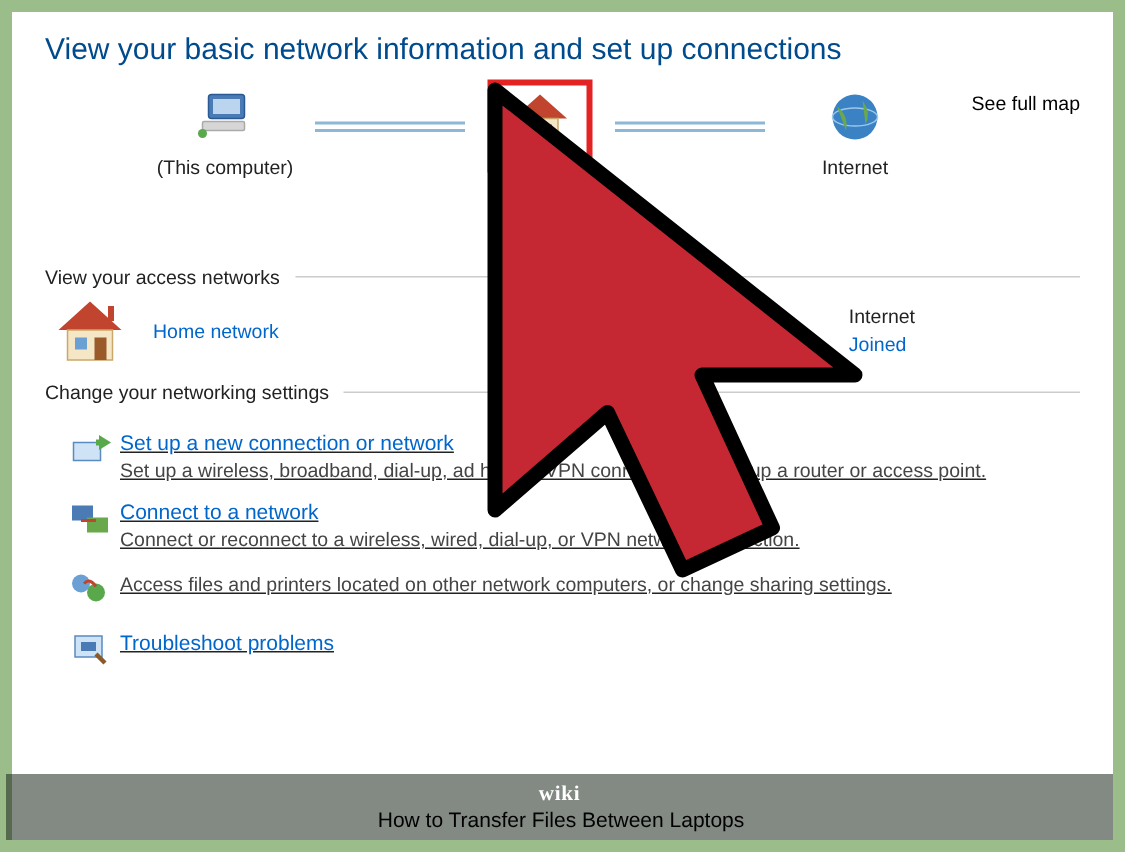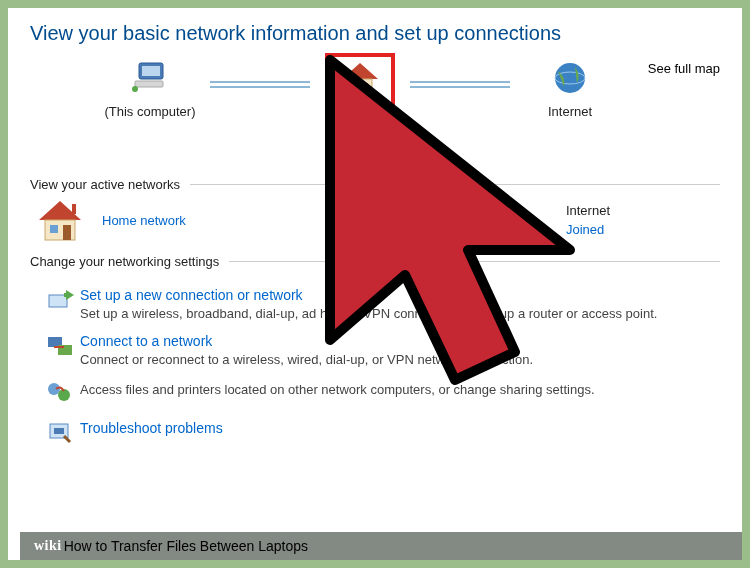--- a/index.html
+++ b/index.html
@@ -48,30 +48,30 @@
   .sectionrow .label { color:#222; font-size:13px; white-space:nowrap; }
   .sectionrow .rule { flex:1; border-top:1px solid #ccc; margin-left:10px; }
   .sectionrow .tail { color:#0066cc; margin-left:12px; cursor:pointer; white-space:nowrap; }
   .netrow { display:flex; align-items:center; margin: 2px 0 12px 6px; }
   .house-lg { width:48px; height:44px; margin-right:18px; }
   .homelink { color:#0066cc; cursor:pointer; }
   .netinfo { margin-left:auto; margin-right:110px; font-size:13px; line-height:1.5; }
   .netinfo .v { color:#222; }
   .netinfo .j { color:#0066cc; }
   .settings { margin-top:18px; }
-  .opt { display:flex; align-items:flex-start; margin: 10px 0 12px 16px; }
+  .opt { display:flex; align-items:flex-start; margin: 10px 0 12px 16px; text-decoration: underline; }
   .opt .ic { width:34px; flex-shrink:0; }
   .opt .txt .lnk { color:#0066cc; cursor:pointer; font-size:14px; }
   .opt .txt .desc { color:#444; font-size:13px; margin-top:3px; }
   .footer {
-    position:absolute; left:20px; right:8px; bottom:8px;
+    position:absolute; left:4px; right:8px; bottom:8px;
     background: rgba(30,40,30,0.55);
     color:#fff; font-size:14px;
     padding:6px 14px;
-    display:flex; align-items:center;
+    display:flex; align-items:center;flex-direction:column;
   }
   .footer .wiki { font-family: Georgia, serif; font-weight:bold; letter-spacing:.5px; }
   .footer .how { color:#000000; margin-left:2px; }
   .cursor-overlay {
     position:absolute; left:300px; top:40px;
     width:300px; height:370px;
     pointer-events:none;
   }
 </style>
 </head>
@@ -113,21 +113,21 @@
         <path d="M7 12 Q15 18 13 28" fill="#6aa84c"></path>
         <path d="M24 8 Q30 16 26 24" fill="#6aa84c"></path>
       </svg>
       <div class="cap">Internet</div>
     </div>
 
     <div class="highlight-box"></div>
   </div>
 
   <div class="sectionrow">
-    <span class="label">View your active networks</span>
+    <span class="label">View your access networks</span>
     <span class="rule"></span>
   </div>
 
   <div class="netrow">
     <svg class="house-lg" viewBox="0 0 48 44">
       <polygon points="24,3 3,22 45,22" fill="#c1442e"></polygon>
       <rect x="9" y="22" width="30" height="20" fill="#f5e6c6" stroke="#caa86a"></rect>
       <rect x="14" y="27" width="8" height="8" fill="#6aa0d4"></rect>
       <rect x="27" y="27" width="8" height="15" fill="#9b5a2a"></rect>
       <rect x="36" y="6" width="4" height="10" fill="#c1442e"></rect>

